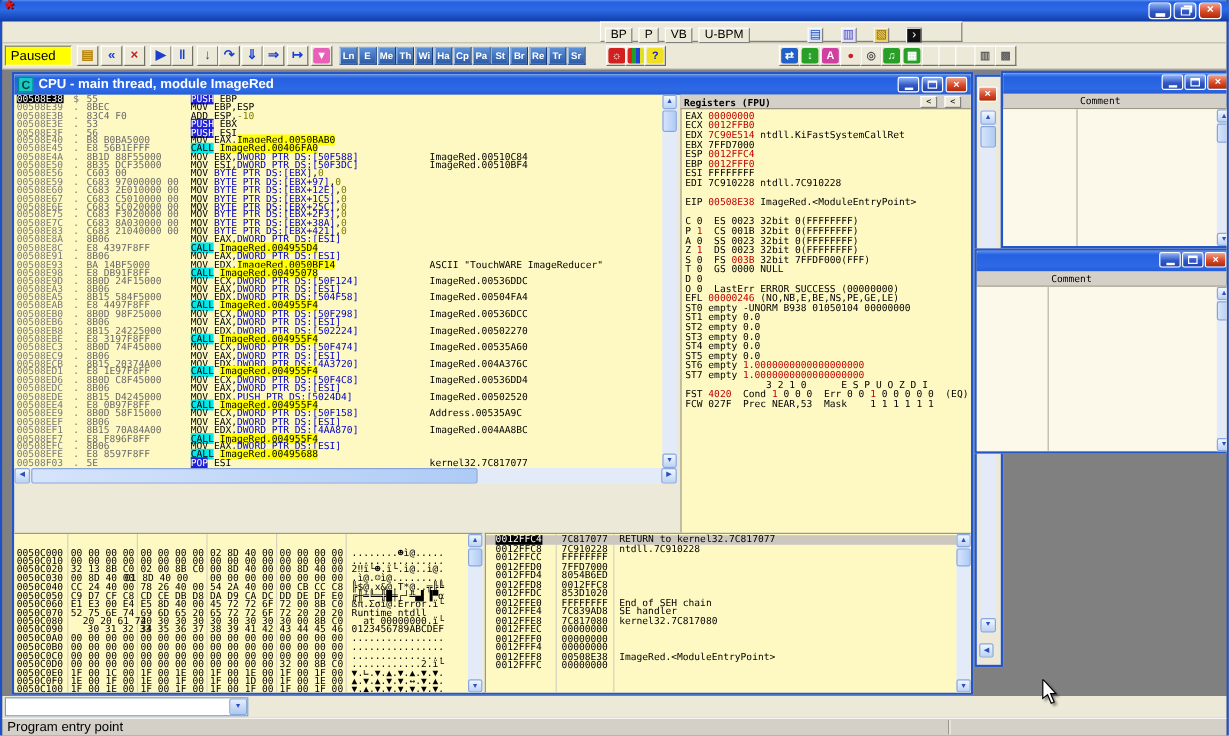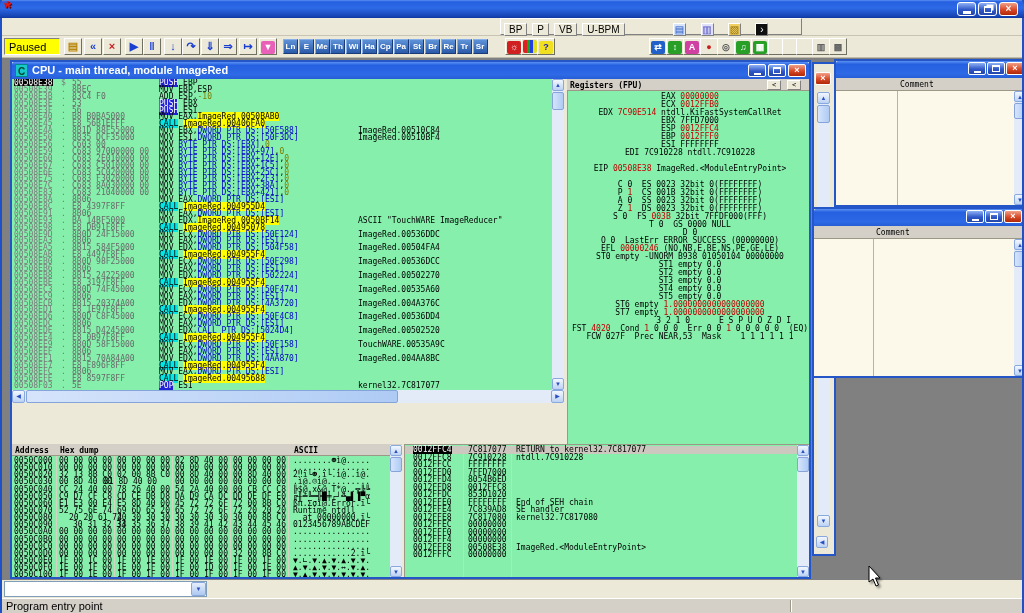--- a/index.html
+++ b/index.html
@@ -43,21 +43,21 @@
     color:#fff;font-weight:bold;font-size:11px;padding:2px 0 0 3px;position:relative;border-radius:2px 2px 0 0;}
   .wbtn{position:absolute;top:1px;width:18px;height:13px;border-radius:2px;border:1px solid #fff;
     background:linear-gradient(#8FB2F4,#3158C8 55%,#2346A8);color:#fff;text-align:center;line-height:10px;font-size:9px;font-weight:bold;}
   .wbtn.close{background:linear-gradient(#F0A088,#D84A28 55%,#B02808);}
   .wg-min{display:block;width:7px;height:2px;background:#fff;margin:8px auto 0;}
   .wg-max{display:block;width:8px;height:7px;border:1px solid #fff;border-top:2px solid #fff;margin:2px auto 0;}
 
   
   #cpuwin{left:8px;top:2px;width:801px;height:519px;}
   #cpubody{position:absolute;left:0;top:17px;right:0;bottom:0;background:#ECE9D8;}
-  .pane{position:absolute;background:#86efac;overflow:hidden;}
+  .pane{position:absolute;background:#fef9c3;overflow:hidden;}
   .phead{position:absolute;background:#D4D0C8;border-bottom:1px solid #9C9888;color:#000;
     font-family:"DejaVu Sans Mono",monospace;font-size:8px;font-weight:bold;}
   #cpuicon{display:inline-block;width:13px;height:13px;background:#18C8C8;color:#043;font-size:10px;font-weight:bold;
     text-align:center;line-height:13px;vertical-align:top;margin-right:4px;border:1px solid #088;}
 
   #disasm{left:0;top:0;width:540px;height:311px;}
   .drow{position:relative;height:6.9px;font-family:"DejaVu Sans Mono",monospace;font-size:8px;line-height:7px;white-space:pre;}
   .drow span{position:absolute;top:0;}
   .da{left:2px;color:#7A7A7A;}
   .asel{background:#000;color:#fff !important;}
@@ -76,21 +76,21 @@
   .sbtn{position:absolute;background:linear-gradient(#F2F7FE,#BCD2F4);border:1px solid #89A8DE;border-radius:2px;
     color:#2B50C0;font-size:6px;text-align:center;line-height:10px;}
   .sthumb{position:absolute;background:linear-gradient(90deg,#D6E4FB,#AECBF5);border:1px solid #86A4DA;border-radius:2px;}
 
   #hinfo{position:absolute;left:0;top:324px;width:552px;height:41px;background:#FCF8EA;border-top:1px solid #9C9888;
     font-family:"DejaVu Sans Mono",monospace;font-size:8px;padding:2px 0 0 3px;}
   #regpane{left:555px;top:0;width:242px;height:365px;border-left:1px solid #9C9888;}
   #reghead{left:555px;top:0;width:242px;height:12px;padding:2px 0 0 3px;}
   .regchev{position:absolute;top:1px;width:14px;height:10px;background:#ECE9D8;border:1px solid #808080;border-top-color:#fff;border-left-color:#fff;
     font-size:7px;line-height:8px;text-align:center;font-weight:normal;}
-  #reg-lines{position:absolute;left:0;top:14px;right:0;bottom:0;text-align:center;}
+  #reg-lines{position:absolute;left:0;top:14px;right:0;bottom:0;}
   .rline{height:8px;font-family:"DejaVu Sans Mono",monospace;font-size:8px;line-height:8px;white-space:pre;padding-left:3px;}
   .rk{color:#000;} .rr{color:#C00000;}
 
   #dumppane{left:0;top:365px;width:390px;height:133px;border-top:1px solid #9C9888;}
   #dumphead{left:0;top:365px;width:390px;height:12px;padding:2px 0 0 0;}
   #dumphead span{position:absolute;top:2px;}
   #dump-rows{position:absolute;left:0;top:12px;right:0;bottom:0;}
   .xrow{position:relative;height:7.15px;font-family:"DejaVu Sans Mono",monospace;font-size:8px;line-height:7.2px;white-space:pre;color:#000;}
   .xrow span{position:absolute;top:0;}
   .xa{left:2px;} .xs{left:281px;}
@@ -261,23 +261,23 @@
               <div class="drow"><span class="da">00508EB0</span><span class="dm">.</span><span class="db">8B0D 98F25000</span><span class="di">MOV ECX,<span class="cmem">DWORD PTR DS:[50F298]</span></span><span class="dc">ImageRed.00536DCC</span></div>
               <div class="drow"><span class="da">00508EB6</span><span class="dm">.</span><span class="db">8B06</span><span class="di">MOV EAX,<span class="cmem">DWORD PTR DS:[ESI]</span></span></div>
               <div class="drow"><span class="da">00508EB8</span><span class="dm">.</span><span class="db">8B15 24225000</span><span class="di">MOV EDX,<span class="cmem">DWORD PTR DS:[502224]</span></span><span class="dc">ImageRed.00502270</span></div>
               <div class="drow"><span class="da">00508EBE</span><span class="dm">.</span><span class="db">E8 3197F8FF</span><span class="di"><span class="hcall">CALL</span> <span class="hdst">ImageRed.004955F4</span></span></div>
               <div class="drow"><span class="da">00508EC3</span><span class="dm">.</span><span class="db">8B0D 74F45000</span><span class="di">MOV ECX,<span class="cmem">DWORD PTR DS:[50F474]</span></span><span class="dc">ImageRed.00535A60</span></div>
               <div class="drow"><span class="da">00508EC9</span><span class="dm">.</span><span class="db">8B06</span><span class="di">MOV EAX,<span class="cmem">DWORD PTR DS:[ESI]</span></span></div>
               <div class="drow"><span class="da">00508ECB</span><span class="dm">.</span><span class="db">8B15 20374A00</span><span class="di">MOV EDX,<span class="cmem">DWORD PTR DS:[4A3720]</span></span><span class="dc">ImageRed.004A376C</span></div>
               <div class="drow"><span class="da">00508ED1</span><span class="dm">.</span><span class="db">E8 1E97F8FF</span><span class="di"><span class="hcall">CALL</span> <span class="hdst">ImageRed.004955F4</span></span></div>
               <div class="drow"><span class="da">00508ED6</span><span class="dm">.</span><span class="db">8B0D C8F45000</span><span class="di">MOV ECX,<span class="cmem">DWORD PTR DS:[50F4C8]</span></span><span class="dc">ImageRed.00536DD4</span></div>
               <div class="drow"><span class="da">00508EDC</span><span class="dm">.</span><span class="db">8B06</span><span class="di">MOV EAX,<span class="cmem">DWORD PTR DS:[ESI]</span></span></div>
-              <div class="drow"><span class="da">00508EDE</span><span class="dm">.</span><span class="db">8B15 D4245000</span><span class="di">MOV EDX,<span class="cmem">CALL PTR DS:[5024D4]</span></span><span class="dc">ImageRed.00502520</span></div>
+              <div class="drow"><span class="da">00508EDE</span><span class="dm">.</span><span class="db">8B15 D4245000</span><span class="di">MOV EDX,<span class="cmem">PUSH PTR DS:[5024D4]</span></span><span class="dc">ImageRed.00502520</span></div>
               <div class="drow"><span class="da">00508EE4</span><span class="dm">.</span><span class="db">E8 0B97F8FF</span><span class="di"><span class="hcall">CALL</span> <span class="hdst">ImageRed.004955F4</span></span></div>
-              <div class="drow"><span class="da">00508EE9</span><span class="dm">.</span><span class="db">8B0D 58F15000</span><span class="di">MOV ECX,<span class="cmem">DWORD PTR DS:[50F158]</span></span><span class="dc">TouchWARE.00535A9C</span></div>
+              <div class="drow"><span class="da">00508EE9</span><span class="dm">.</span><span class="db">8B0D 58F15000</span><span class="di">MOV ECX,<span class="cmem">DWORD PTR DS:[50F158]</span></span><span class="dc">Address.00535A9C</span></div>
               <div class="drow"><span class="da">00508EEF</span><span class="dm">.</span><span class="db">8B06</span><span class="di">MOV EAX,<span class="cmem">DWORD PTR DS:[ESI]</span></span></div>
               <div class="drow"><span class="da">00508EF1</span><span class="dm">.</span><span class="db">8B15 70A84A00</span><span class="di">MOV EDX,<span class="cmem">DWORD PTR DS:[4AA870]</span></span><span class="dc">ImageRed.004AA8BC</span></div>
               <div class="drow"><span class="da">00508EF7</span><span class="dm">.</span><span class="db">E8 F896F8FF</span><span class="di"><span class="hcall">CALL</span> <span class="hdst">ImageRed.004955F4</span></span></div>
               <div class="drow"><span class="da">00508EFC</span><span class="dm">.</span><span class="db">8B06</span><span class="di">MOV EAX,<span class="cmem">DWORD PTR DS:[ESI]</span></span></div>
               <div class="drow"><span class="da">00508EFE</span><span class="dm">.</span><span class="db">E8 8597F8FF</span><span class="di"><span class="hcall">CALL</span> <span class="hdst">ImageRed.00495688</span></span></div>
               <div class="drow"><span class="da">00508F03</span><span class="dm">.</span><span class="db">5E</span><span class="di"><span class="hpush">POP</span> ESI</span><span class="dc">kernel32.7C817077</span></div>
             </div>
         </div>
         <div class="sb" style="left:540px;top:0;width:12px;height:311px">
           <span class="sbtn" style="left:0;top:0;width:12px;height:12px">▲</span>
@@ -351,25 +351,20 @@
               <div class="xrow"><span class="xa">0050C090</span><span style="left:61px">30 31 32 33</span><span style="left:105px">34 35 36 37</span><span style="left:163px">38 39 41 42</span><span style="left:221px">43 44 45 46</span><span class="xs">0123456789ABCDEF</span></div>
               <div class="xrow"><span class="xa">0050C0A0</span><span style="left:47px">00 00 00 00</span><span style="left:105px">00 00 00 00</span><span style="left:163px">00 00 00 00</span><span style="left:221px">00 00 00 00</span><span class="xs">................</span></div>
               <div class="xrow"><span class="xa">0050C0B0</span><span style="left:47px">00 00 00 00</span><span style="left:105px">00 00 00 00</span><span style="left:163px">00 00 00 00</span><span style="left:221px">00 00 00 00</span><span class="xs">................</span></div>
               <div class="xrow"><span class="xa">0050C0C0</span><span style="left:47px">00 00 00 00</span><span style="left:105px">00 00 00 00</span><span style="left:163px">00 00 00 00</span><span style="left:221px">00 00 00 00</span><span class="xs">................</span></div>
               <div class="xrow"><span class="xa">0050C0D0</span><span style="left:47px">00 00 00 00</span><span style="left:105px">00 00 00 00</span><span style="left:163px">00 00 00 00</span><span style="left:221px">32 00 8B C0</span><span class="xs">............2.ï└</span></div>
               <div class="xrow"><span class="xa">0050C0E0</span><span style="left:47px">1F 00 1C 00</span><span style="left:105px">1F 00 1E 00</span><span style="left:163px">1F 00 1E 00</span><span style="left:221px">1F 00 1F 00</span><span class="xs">▼.∟.▼.▲.▼.▲.▼.▼.</span></div>
               <div class="xrow"><span class="xa">0050C0F0</span><span style="left:47px">1E 00 1F 00</span><span style="left:105px">1E 00 1F 00</span><span style="left:163px">1F 00 1D 00</span><span style="left:221px">1F 00 1E 00</span><span class="xs">▲.▼.▲.▼.▼.↔.▼.▲.</span></div>
               <div class="xrow"><span class="xa">0050C100</span><span style="left:47px">1F 00 1E 00</span><span style="left:105px">1F 00 1F 00</span><span style="left:163px">1F 00 1F 00</span><span style="left:221px">1F 00 1F 00</span><span class="xs">▼.▲.▼.▼.▼.▼.▼.▼.</span></div>
             </div>
         </div>
-        <div class="phead" id="dumphead">
-          <span style="left:3px">Address</span>
-          <span style="left:48px">Hex dump</span>
-          <span style="left:282px">ASCII</span>
-        </div>
         <div class="sb" style="left:378px;top:366px;width:12px;height:132px">
           <span class="sbtn" style="left:0;top:0;width:12px;height:11px">▲</span>
           <span class="sthumb" style="top:12px;height:15px;width:12px"></span>
           <span class="sbtn" style="left:0;bottom:0;width:12px;height:11px">▼</span>
         </div>
 
         <div class="pane" id="stackpane">
           <div class="vline" style="left:58px"></div>
           <div class="vline" style="left:106px"></div>
           <div id="stack-rows">

